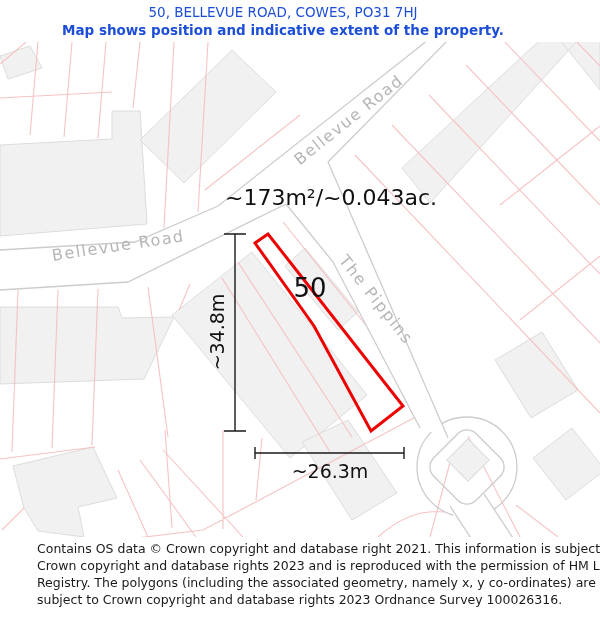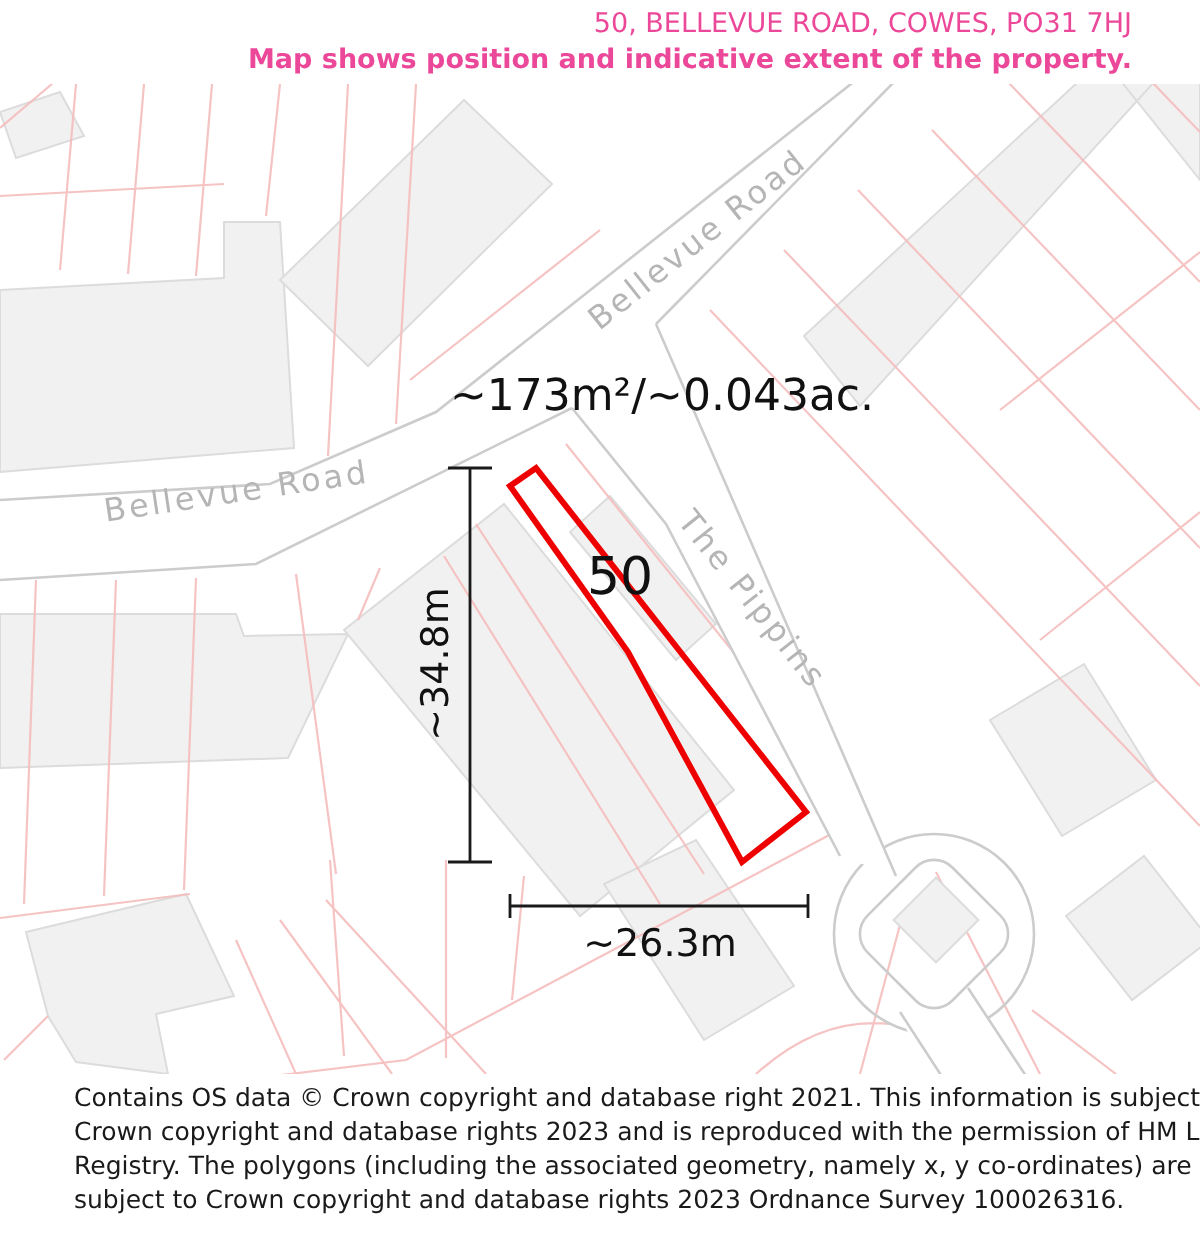--- a/index.html
+++ b/index.html
@@ -1,18 +1,18 @@
 <!DOCTYPE html>
 <html style="--property-outline: #ee0000; --parcel-line: #f5bcbc; --building-fill: #f2f1f1; --building-stroke: #dcdcdc; --road-edge: #cccccc; --street-label: #b5b5b5;"><head>
 <meta charset="utf-8">
 <style>
   html,body{margin:0;padding:0;background:#ffffff;}
   .stage{position:relative;width:600px;height:625px;background:#ffffff;overflow:hidden;
          font-family:"DejaVu Sans","Liberation Sans",sans-serif;}
-  .hdr{position:absolute;top:3px;left:0;width:566px;text-align:right;color:#ec4899;}
+  .hdr{position:absolute;top:3px;left:0;width:566px;text-align:center;color:#1d4ed8;}
   .hdr .t1{font-size:13.5px;line-height:18px;}
   .hdr .t2{font-size:13.5px;line-height:18px;font-weight:bold;}
   .map{position:absolute;top:42px;left:0;}
   .ftr{position:absolute;top:537px;left:0;width:600px;box-sizing:border-box;
        padding:3px 5px 0 5px;font-size:12.5px;line-height:17px;color:#1a1a1a;text-align:left;margin-left:32px;}
   
   .bldg{fill:var(--building-fill,#f2f1f1);stroke:var(--building-stroke,#dcdcdc);stroke-width:1;}
   .pl{fill:none;stroke:var(--parcel-line,#f5bcbc);stroke-width:1.1;opacity:.9;}
   .roadfill{fill:#ffffff;stroke:none;}
   .roadedge{fill:none;stroke:var(--road-edge,#cccccc);stroke-width:1.3;}

